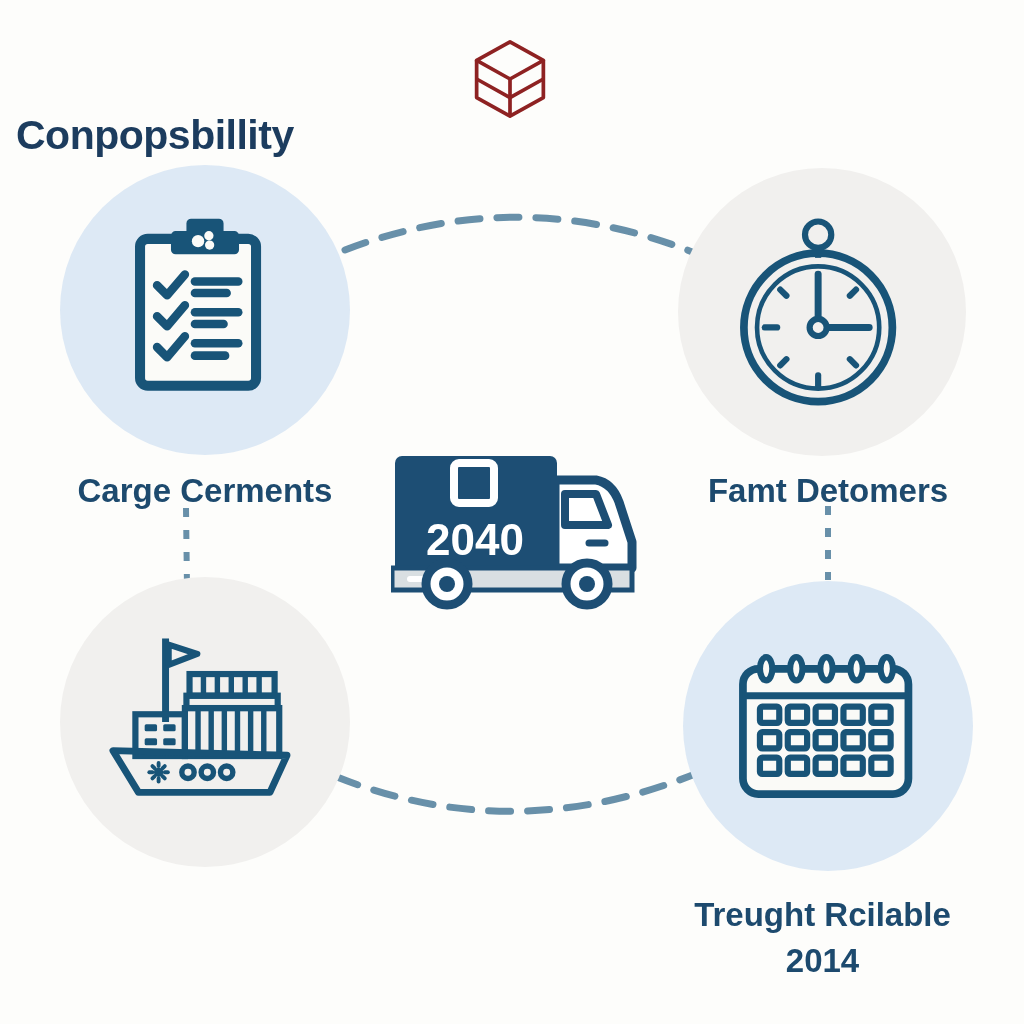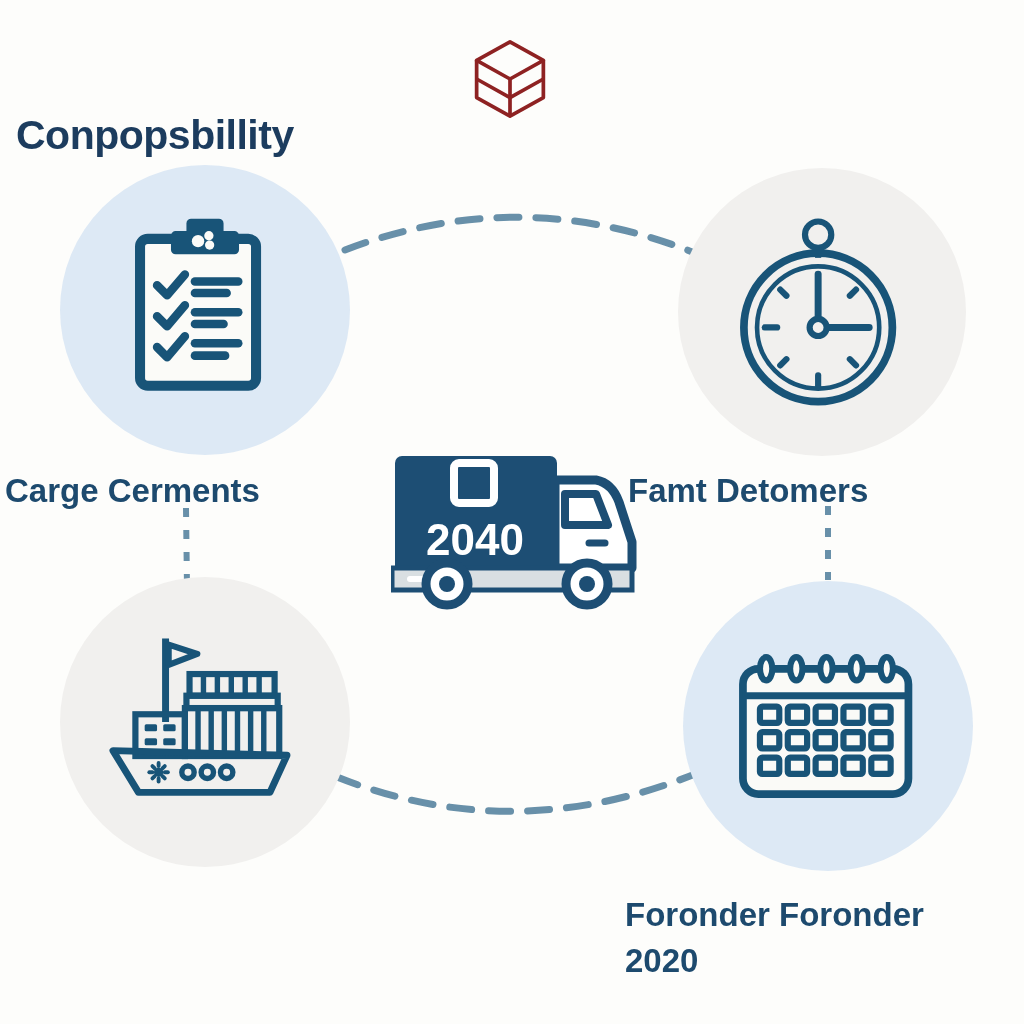--- a/index.html
+++ b/index.html
@@ -21,21 +21,21 @@
   .circle{border-radius:50%;display:flex;align-items:center;justify-content:center;}
   .circle.blue{background:#dde9f5;}
   .circle.gray{background:#f1f0ee;}
   .c-tl{left:60px;top:165px;width:290px;height:290px;}
   .c-tr{left:678px;top:168px;width:288px;height:288px;}
   .c-bl{left:60px;top:577px;width:290px;height:290px;}
   .c-br{left:683px;top:581px;width:290px;height:290px;}
   .circle svg{width:232px;height:232px;}
   
   .node-label{
-    font-size:33px;font-weight:600;color:#1d4a6e;text-align:left;line-height:1.4;
+    font-size:33px;font-weight:600;color:#1d4a6e;text-align:center;line-height:1.4;
   }
   .l-tl{left:5px;top:468px;width:400px;}
   .l-tr{left:628px;top:468px;width:400px;}
   .l-bl{left:0px;top:892px;width:395px;}
   .l-br{left:625px;top:892px;width:395px;}
   
   .truck{left:391px;top:450px;width:252px;height:162px;}
 </style>
 </head>
 <body>
@@ -174,22 +174,22 @@
       <rect x="206" y="158" width="25" height="21" rx="3"></rect>
       <rect x="62" y="191" width="25" height="21" rx="3"></rect>
       <rect x="98" y="191" width="25" height="21" rx="3"></rect>
       <rect x="134" y="191" width="25" height="21" rx="3"></rect>
       <rect x="170" y="191" width="25" height="21" rx="3"></rect>
       <rect x="206" y="191" width="25" height="21" rx="3"></rect>
     </g>
   </svg>
 </div>
 <div class="abs node-label l-br">
-  <div>Foronder Foronder</div>
-  <div>2020</div>
+  <div>Treught Rcilable</div>
+  <div>2014</div>
 </div>
 
 <svg class="abs truck" viewBox="0 0 252 162">
   <rect x="4" y="6" width="162" height="122" rx="7" fill="#1d4e74"></rect>
   <rect x="63" y="13" width="40" height="40" rx="5" fill="none" stroke="#ffffff" stroke-width="8"></rect>
   <text x="84" y="105" text-anchor="middle" fill="#ffffff" font-family="Liberation Sans, sans-serif" font-size="44" font-weight="700">2040</text>
   <path d="M164 30 L205 30 Q221 33 228 52 L241 92 L241 118 L164 118 Z" fill="#ffffff" stroke="#1d4e74" stroke-width="9" stroke-linejoin="round"></path>
   <path d="M174 44 L205 44 L217 75 L174 75 Z" fill="#ffffff" stroke="#1d4e74" stroke-width="8" stroke-linejoin="round"></path>
   <line x1="198" y1="93" x2="214" y2="93" stroke="#1d4e74" stroke-width="7" stroke-linecap="round"></line>
   <rect x="1" y="118" width="240" height="22" fill="#d9dfe2" stroke="#1d4e74" stroke-width="5"></rect>

